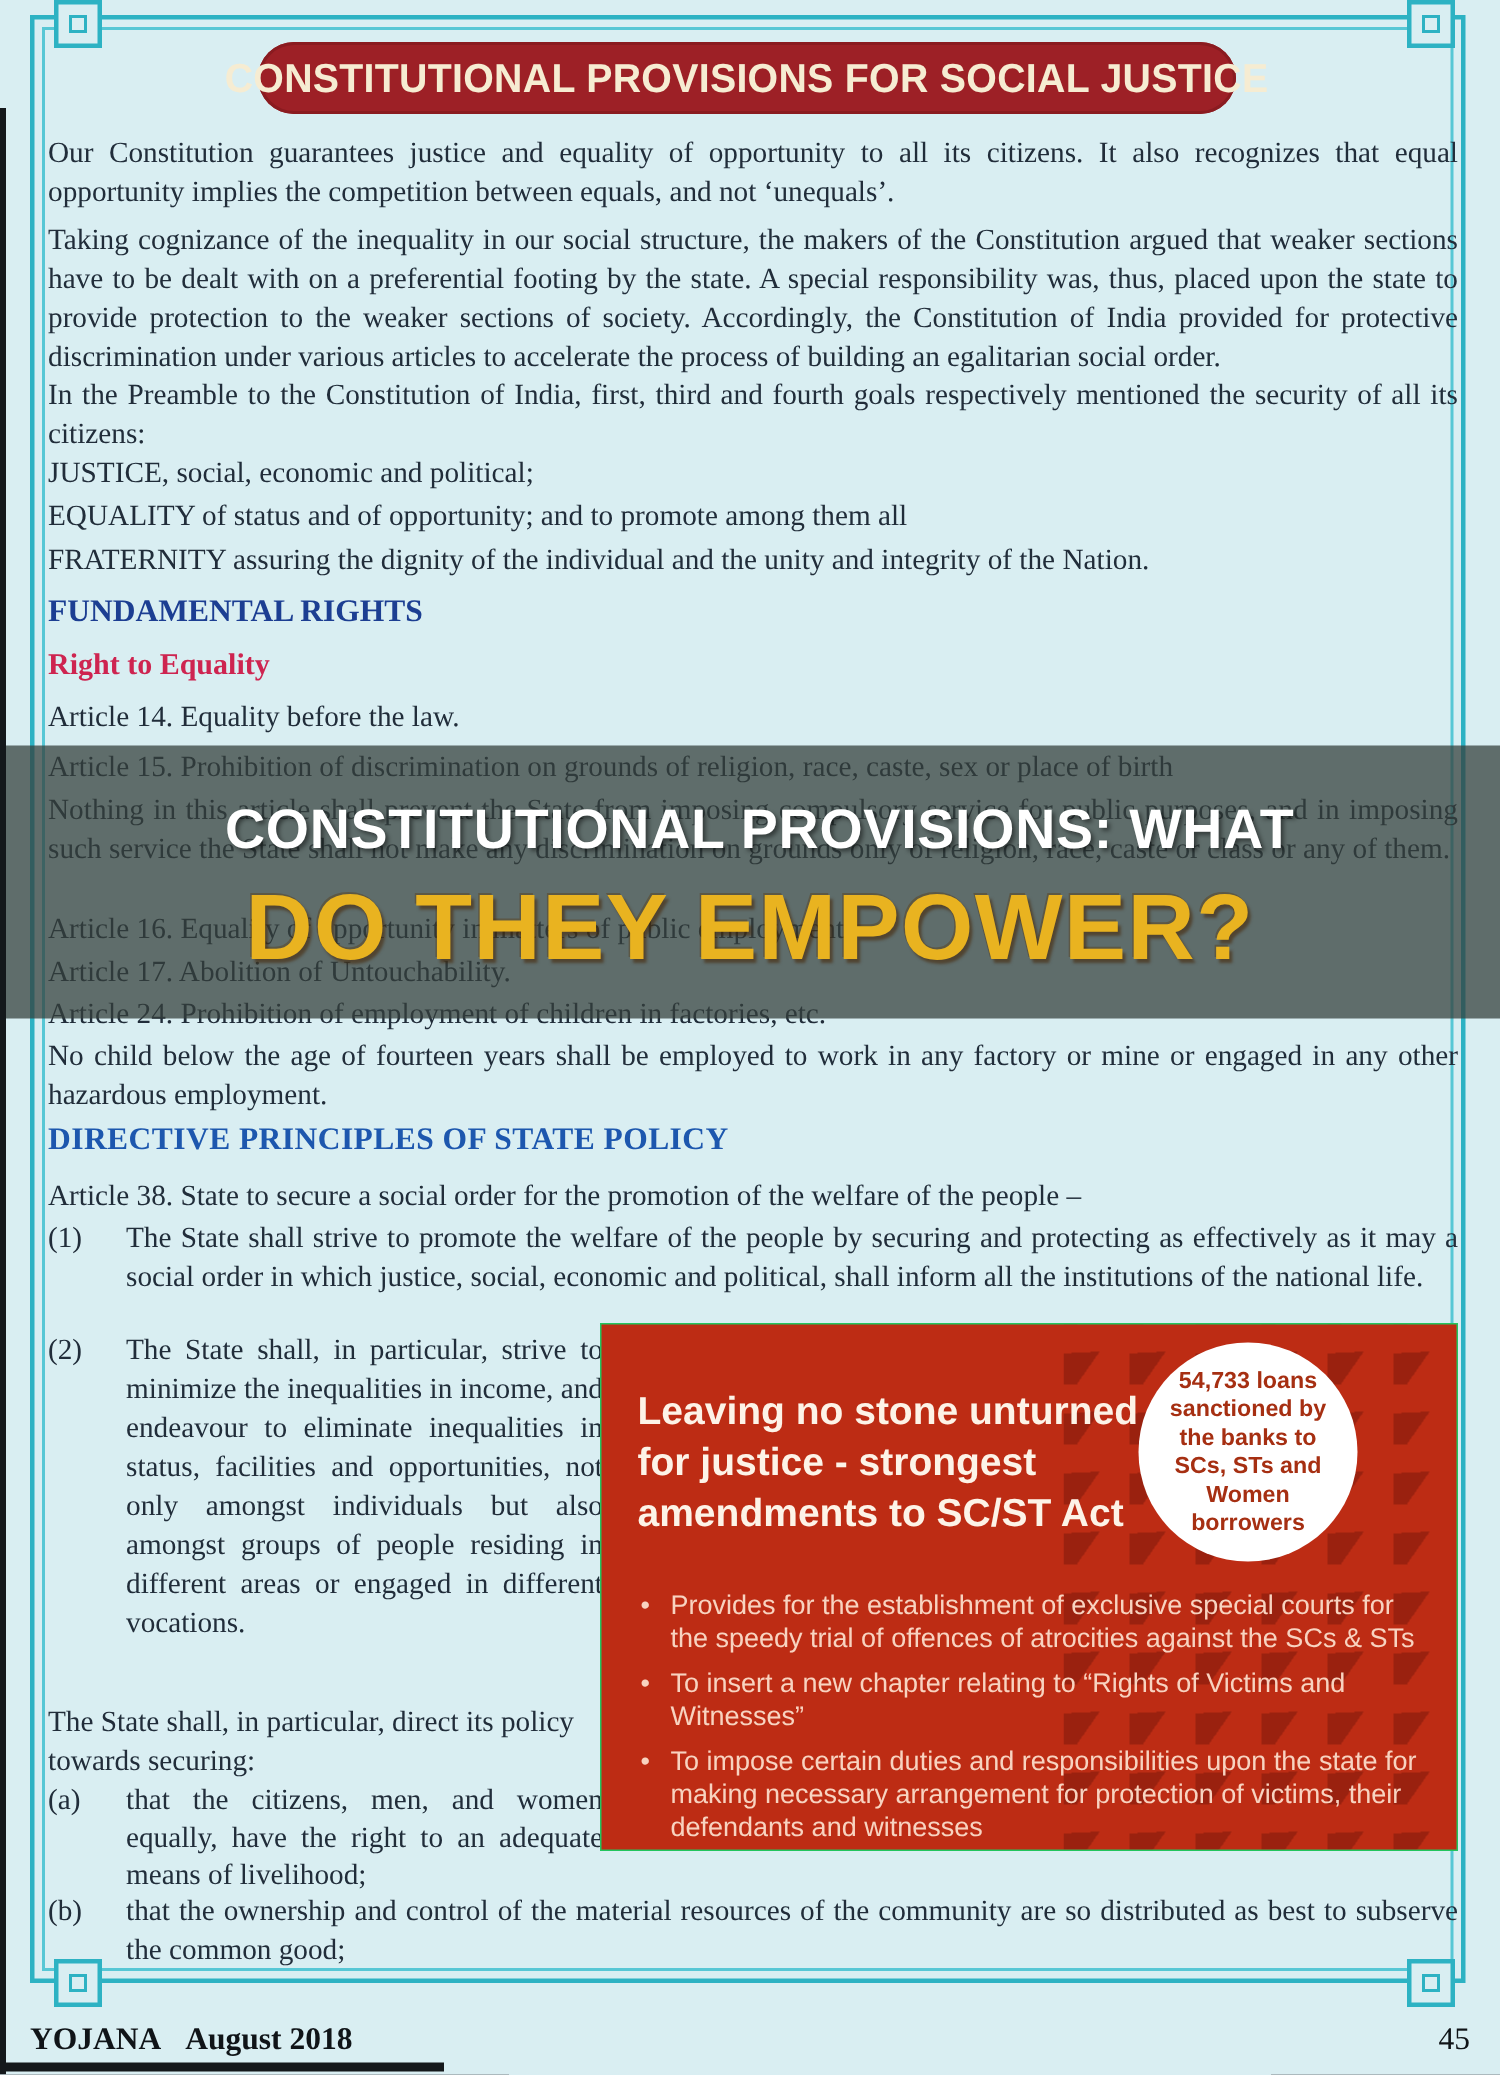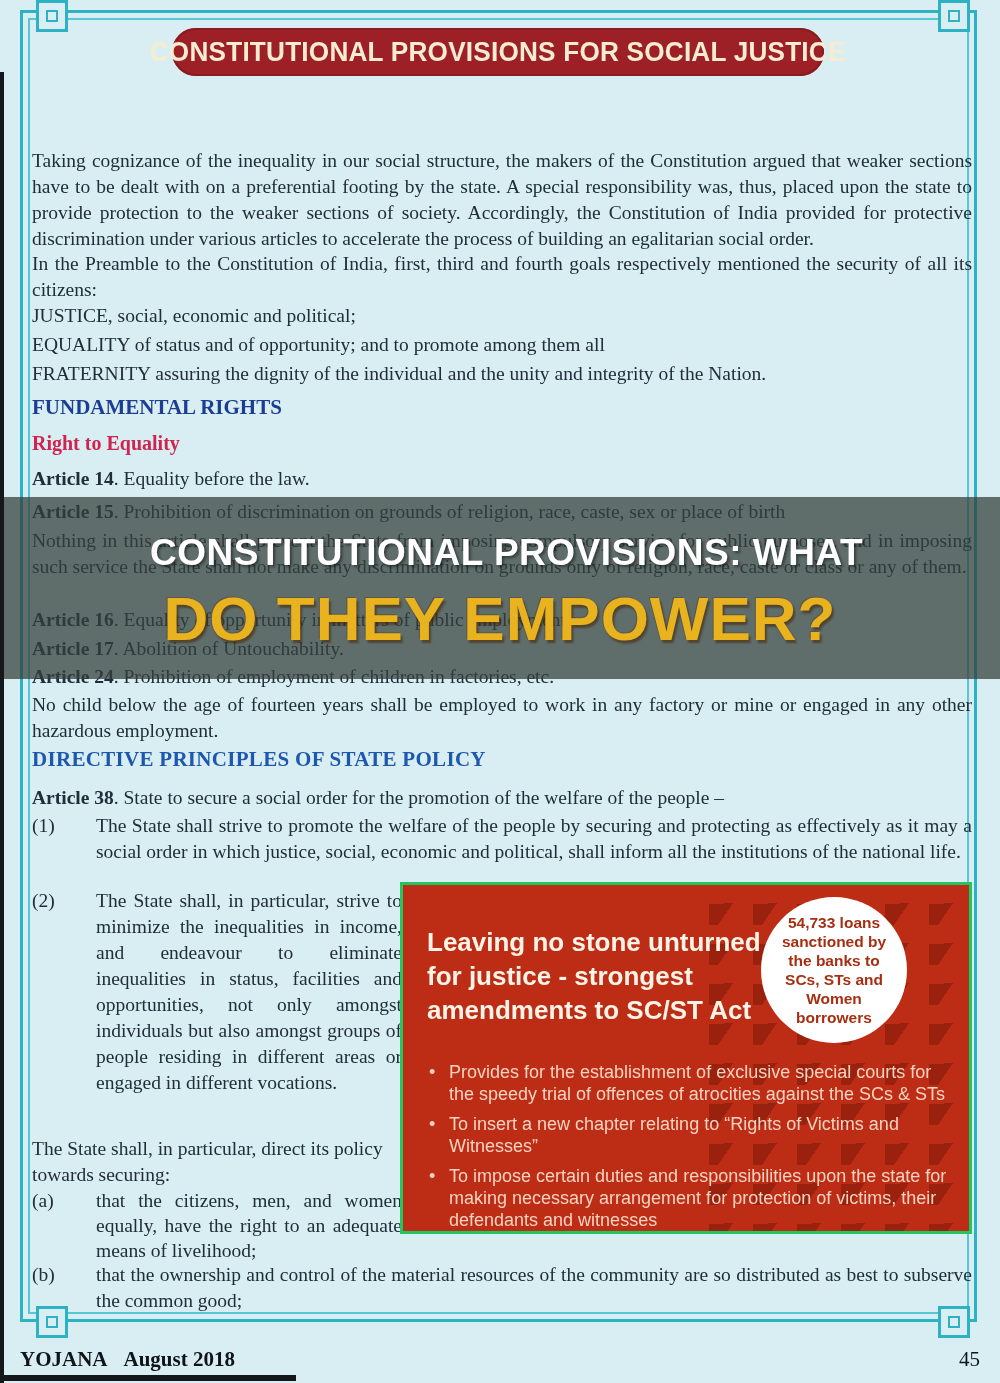--- a/index.html
+++ b/index.html
@@ -26,34 +26,34 @@
   
   .banner { position:absolute; left:172px; top:28px; width:652px; height:48px;
     background:#9d2026; border-radius:24px; display:flex; align-items:center; justify-content:center;
     z-index:10; box-shadow:inset 0 0 0 2px #8a1b20; }
   .banner span { font-family:"Liberation Sans", sans-serif; font-weight:700; font-size:27px;
     color:#f6ecd2; letter-spacing:.2px; white-space:nowrap; transform:scaleX(.97); }
 
   
   .blk { position:absolute; left:32px; width:940px; font-size:19.5px; line-height:26px; z-index:10; }
   .just { text-align:justify; }
-  .b { font-weight:700; }
+  .b { font-weight:400; }
   .h-blue1 { color:#1c3e92; font-weight:700; font-size:21px; }
   .h-red   { color:#ce2450; font-weight:700; font-size:20px; }
   .h-blue2 { color:#1d57ae; font-weight:700; font-size:21px; letter-spacing:.3px; }
 
   .clause { display:flex; }
   .clause .num { flex:0 0 52px; }
-  .clause .txt { flex:1; text-align:justify;margin-left:12px; }
+  .clause .txt { flex:1; text-align:justify; }
 
   .colL { width:370px !important; }
 
   
   .infobox { position:absolute; left:400px; top:882px; width:572px; height:352px;
-    background:#bd2c14; border:3px solid #22c55e; z-index:10; overflow:hidden; }
+    background:#bd2c14; border:1px solid #22c55e; z-index:10; overflow:hidden; }
   .infobox .texture { position:absolute; right:0; top:0; width:46%; height:100%;
     background-image:conic-gradient(from 215deg at 55% 45%, rgba(110,20,8,.55) 0 52deg, transparent 52deg 360deg);
     background-size:44px 40px; opacity:.8; }
   .infobox-title { position:absolute; left:24px; top:40px; width:336px;
     font-family:"Liberation Sans", sans-serif; font-weight:700; font-size:26px; line-height:34px;
     color:#fdf3e7; }
   .badge { position:absolute; left:358px; top:12px; width:146px; height:146px; border-radius:50%;
     background:#ffffff; display:flex; align-items:center; justify-content:center; text-align:center;
     padding:14px; z-index:2; }
   .badge span { font-family:"Liberation Sans", sans-serif; font-weight:700; font-size:15.5px;
@@ -91,20 +91,21 @@
   <div class="frame-inner"></div>
   <div class="corner tl"></div>
   <div class="corner tr"></div>
   <div class="corner bl"></div>
   <div class="corner br"></div>
 
   <div class="banner">
     <span>CONSTITUTIONAL PROVISIONS FOR SOCIAL JUSTICE</span>
   </div>
 
+  <p class="blk just" style="top:90px">Our Constitution guarantees justice and equality of opportunity to all its citizens. It also recognizes that equal opportunity implies the competition between equals, and not ‘unequals’.</p>
   <p class="blk just" style="top:148px">Taking cognizance of the inequality in our social structure, the makers of the Constitution argued that weaker sections have to be dealt with on a preferential footing by the state. A special responsibility was, thus, placed upon the state to provide protection to the weaker sections of society. Accordingly, the Constitution of India provided for protective discrimination under various articles to accelerate the process of building an egalitarian social order.</p>
   <p class="blk just" style="top:251px">In the Preamble to the Constitution of India, first, third and fourth goals respectively mentioned the security of all its citizens:</p>
   <p class="blk" style="top:303px">JUSTICE, social, economic and political;</p>
   <p class="blk" style="top:332px">EQUALITY of status and of opportunity; and to promote among them all</p>
   <p class="blk" style="top:361px">FRATERNITY assuring the dignity of the individual and the unity and integrity of the Nation.</p>
 
   <p class="blk h-blue1" style="top:394px">FUNDAMENTAL RIGHTS</p>
   <p class="blk h-red" style="top:430px">Right to Equality</p>
 
   <p class="blk" style="top:466px"><span class="b">Article 14</span><span>.  Equality before the law.</span></p>

